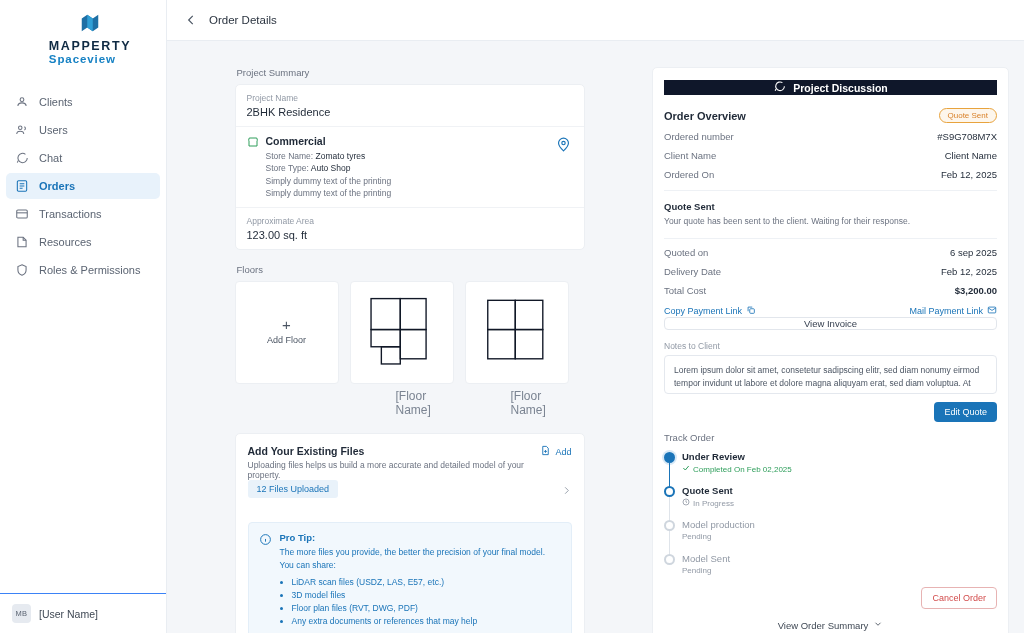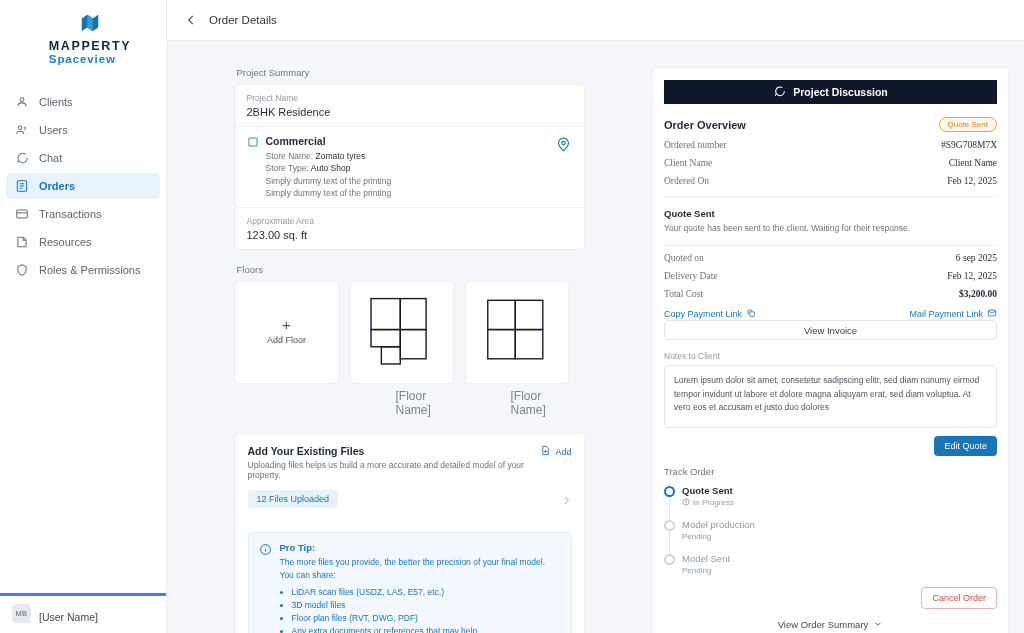--- a/index.html
+++ b/index.html
@@ -32,22 +32,22 @@
     display:flex; align-items:center; gap:10px;
     height:26px; padding:0 8px; border-radius:5px;
     color:#5b6472; font-size:11px; cursor:pointer;
   }
   .nav-item .ic { width:15px; height:15px; display:flex; align-items:center; justify-content:center; color:#6b7280; }
   .nav-item.active { background:#e8f2fb; color:#1a74b8; font-weight:bold; }
   .nav-item.active .ic { color:#1a74b8; }
 
   .sidebar-spacer { flex:1; }
   .sidebar-user {
-    display:flex; align-items:flex-end; gap:8px;
-    border-top:3px solid #3b82f6; padding:10px 12px; height:40px;
+    display:flex; align-items:center; gap:8px;
+    border-top:1px solid #3b82f6; padding:10px 12px; height:40px;
   }
   .avatar {
     width:19px; height:19px; border-radius:4px; background:#e6eaf0;
     color:#5b6472; font-size:7.5px; display:flex; align-items:center; justify-content:center;
     letter-spacing:0.3px;
   }
   .sidebar-user-name { font-size:10.5px; color:#3f4854; }
 
   
   .main { flex:1; height:633px; display:flex; flex-direction:column; min-width:0; }
@@ -94,21 +94,21 @@
   .add-floor .lbl { font-size:9px; color:#4b5563; }
   .floor-caption { font-size:12px; color:#7b8492; margin-top:5px; text-align:left;padding-left:46px; }
   .floor-cell { width:104px; }
 
   .files-card { margin-top:16px; padding:11px 12px 13px 12px; }
   .files-head { display:flex; align-items:flex-start; }
   .files-title { font-size:10.5px; font-weight:bold; color:#1f2937; }
   .files-sub { font-size:8.5px; color:#6b7280; margin-top:3px; }
   .add-link { margin-left:auto; display:flex; align-items:center; gap:4px; color:#1a74b8; font-size:9px; cursor:pointer; }
 
-  .uploaded-row { display:flex; align-items:flex-end; margin-top:10px; }
+  .uploaded-row { display:flex; align-items:flex-end; }
   .chip {
     background:#e9f2fa; color:#1a74b8; font-size:9px; border-radius:3px;
     padding:4px 9px; cursor:pointer;
   }
   .chev-right { margin-left:auto; color:#9199a5; font-size:11px; cursor:pointer; }
 
   .protip {
     margin-top:24px; background:#f2f8fd; border:1px solid #e3eef8; border-radius:4px;
     padding:9px 10px; display:flex; gap:8px;
   }
@@ -127,21 +127,21 @@
     height:30px; background:#0f172a; color:#ffffff; border-radius:0;
     display:flex; align-items:center; justify-content:center; gap:7px;
     font-size:10.5px; font-weight:bold; cursor:pointer;
   }
   .overview-head { display:flex; align-items:center; margin-top:13px; }
   .overview-title { font-size:11px; font-weight:bold; color:#1f2937; }
   .badge {
     margin-left:auto; border:1px solid #e8a33d; color:#d9822b; background:#fdf6ec;
     font-size:8px; border-radius:9px; padding:2px 8px;
   }
-  .kv { display:flex; align-items:flex-start; margin-top:8px;font-family:Liberation Serif, serif; }
+  .kv { display:flex; align-items:flex-start; margin-top:8px; }
   .kv .k { font-size:9.5px; color:#6b7280; }
   .kv .v { margin-left:auto; font-size:9.5px; color:#1f2937; }
   .divider { height:1px; background:#eef1f5; margin:10px 0 0 0; }
 
   .quote-note { margin-top:11px; }
   .quote-note-title { font-size:9.5px; font-weight:bold; color:#1f2937; margin-bottom:3px; }
   .quote-note-text { font-size:8.5px; color:#6b7280; line-height:1.5; }
 
   .total-val { color:#1a74b8; font-weight:bold; }
   .links-row { display:flex; align-items:center; margin-top:9px; }
@@ -508,20 +508,33 @@
           <div class="notes-box">Lorem ipsum dolor sit amet, consetetur sadipscing elitr, sed diam nonumy eirmod tempor invidunt ut labore et dolore magna aliquyam erat, sed diam voluptua. At vero eos et accusam et justo duo dolores</div>
 
           <div class="edit-row">
             <span class="edit-btn">Edit Quote</span>
           </div>
 
           <div class="track-label">Track Order</div>
 
           <div class="track">
             <div class="track-item">
+              <span class="track-dot done"></span>
+              <span class="track-line done"></span>
+              <div class="track-title">Under Review</div>
+              <div class="track-sub done">
+                <span>
+                  <svg viewBox="0 0 24 24" width="8" height="8" fill="none" stroke="currentColor" stroke-width="3">
+                      <path d="M4 12l6 6L20 6"></path>
+                    </svg>
+                </span>
+                <span>Completed On Feb 02,2025</span>
+              </div>
+            </div>
+            <div class="track-item">
               <span class="track-dot active"></span>
               <span class="track-line"></span>
               <div class="track-title">Quote Sent</div>
               <div class="track-sub">
                 <span>
                   <svg viewBox="0 0 24 24" width="8" height="8" fill="none" stroke="currentColor" stroke-width="2.5">
                       <circle cx="12" cy="12" r="9"></circle>
                       <path d="M12 7v5l3 2"></path>
                     </svg>
                 </span>

